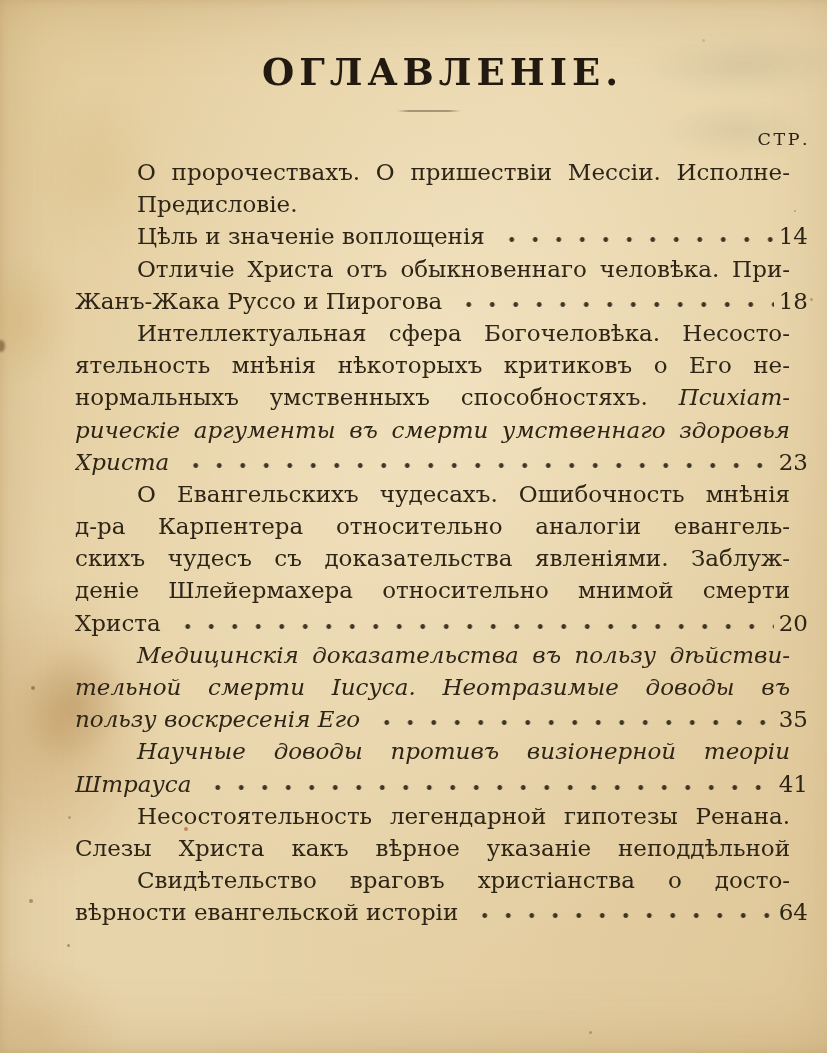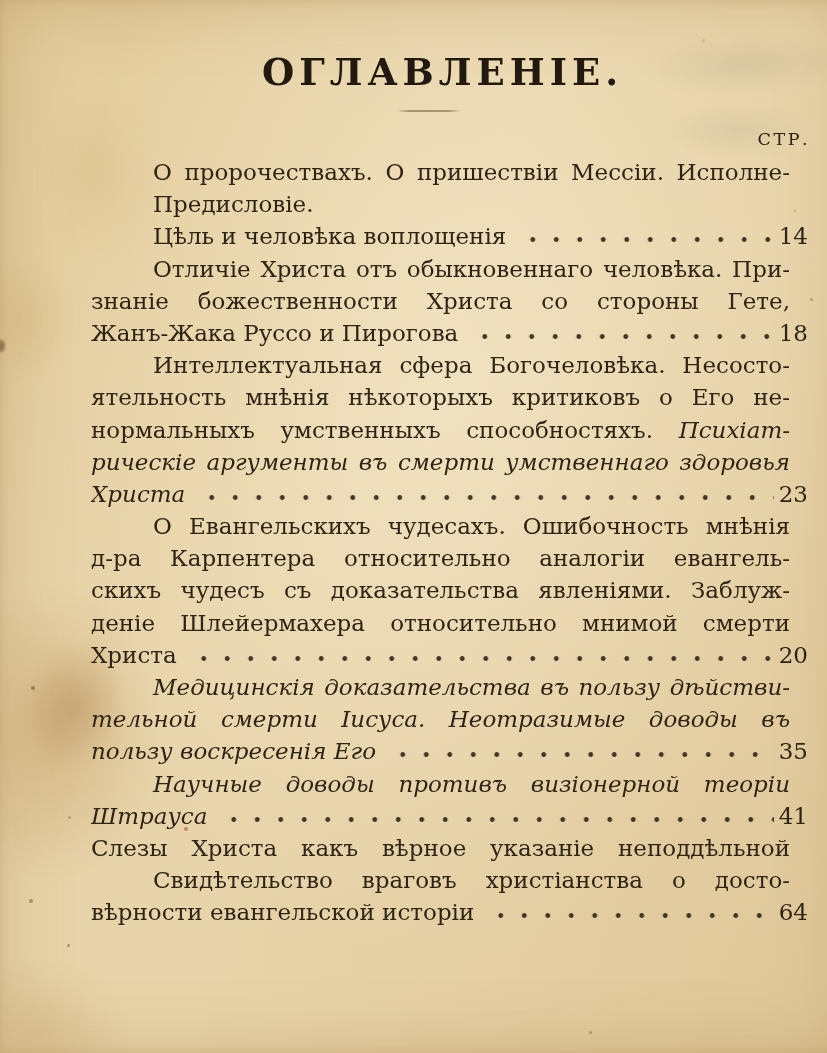--- a/index.html
+++ b/index.html
@@ -50,21 +50,21 @@
   .title {
     position:absolute; left:75px; right:37px; top:50px;
     margin:0; text-align:center;
     font-size:37px; font-weight:bold; letter-spacing:5px;
     color:#221a10;
   }
   .title-rule {
     position:absolute; left:397px; top:110px; width:64px; height:2px;
     background:linear-gradient(90deg, rgba(104,92,66,0) 0%, rgba(104,92,66,0.55) 18%, rgba(104,92,66,0.55) 80%, rgba(104,92,66,0) 100%);
   }
-  .text-block { position:absolute; left:75px; right:37px; top:124px;margin-left:16px; }
+  .text-block { position:absolute; left:75px; right:37px; top:124px; }
   .str {
     height:32px; line-height:30px; text-align:right;
     font-size:17.5px; letter-spacing:2.5px; color:#2b2213;
   }
   .line {
     height:32.2px; line-height:32.2px; font-size:23px;
     white-space:nowrap; overflow:hidden; color:#2e2517;
   }
   .justify { white-space:normal; text-align:justify; text-align-last:justify; padding-right:20px; }
   .indent  { text-indent:62px; }
@@ -104,26 +104,25 @@
 
   <h1 class="title">ОГЛАВЛЕНІЕ.</h1>
   <div class="title-rule"></div>
 
   <div class="text-block">
     <div class="str">СТР.</div>
     <div id="toc-lines">
         <div class="line justify indent"><span class="">О пророчествахъ. О пришествіи Мессіи. Исполне-</span></div>
         <div class="line indent"><span class="">Предисловіе.</span></div>
         <div class="line leaderline">
-          <span class=" mindent">Цѣль и человѣка воплощенія</span>
+          <span class=" mindent">Цѣль и значеніе воплощенія</span>
           <span class="leader"></span>
           <span class="pagenum">14</span>
         </div>
         <div class="line justify indent"><span class="">Отличіе Христа отъ обыкновеннаго человѣка. При-</span></div>
-        <div class="line justify"><span class="">знаніе божественности Христа со стороны Гете,</span></div>
         <div class="line leaderline">
           <span class="">Жанъ-Жака Руссо и Пирогова</span>
           <span class="leader"></span>
           <span class="pagenum">18</span>
         </div>
         <div class="line justify indent"><span class="">Интеллектуальная сфера Богочеловѣка. Несосто-</span></div>
         <div class="line justify"><span class="">ятельность мнѣнія нѣкоторыхъ критиковъ о Его не-</span></div>
         <div class="line justify"><span class="">нормальныхъ умственныхъ способностяхъ. </span><span class="italic">Психіат-</span></div>
         <div class="line justify"><span class="italic">рическіе аргументы въ смерти умственнаго здоровья</span></div>
         <div class="line leaderline">
@@ -146,20 +145,21 @@
           <span class="italic">пользу воскресенія Его</span>
           <span class="leader"></span>
           <span class="pagenum">35</span>
         </div>
         <div class="line justify indent"><span class="italic">Научные доводы противъ визіонерной теоріи</span></div>
         <div class="line leaderline">
           <span class="italic">Штрауса</span>
           <span class="leader"></span>
           <span class="pagenum">41</span>
         </div>
+        <div class="line justify indent"><span class="">Несостоятельность легендарной гипотезы Ренана.</span></div>
         <div class="line justify"><span class="">Слезы Христа какъ вѣрное указаніе неподдѣльной</span></div>
         <div class="line justify indent"><span class="">Свидѣтельство враговъ христіанства о досто-</span></div>
         <div class="line leaderline">
           <span class="">вѣрности евангельской исторіи</span>
           <span class="leader"></span>
           <span class="pagenum">64</span>
         </div>
       </div>
   </div>
 </div>

